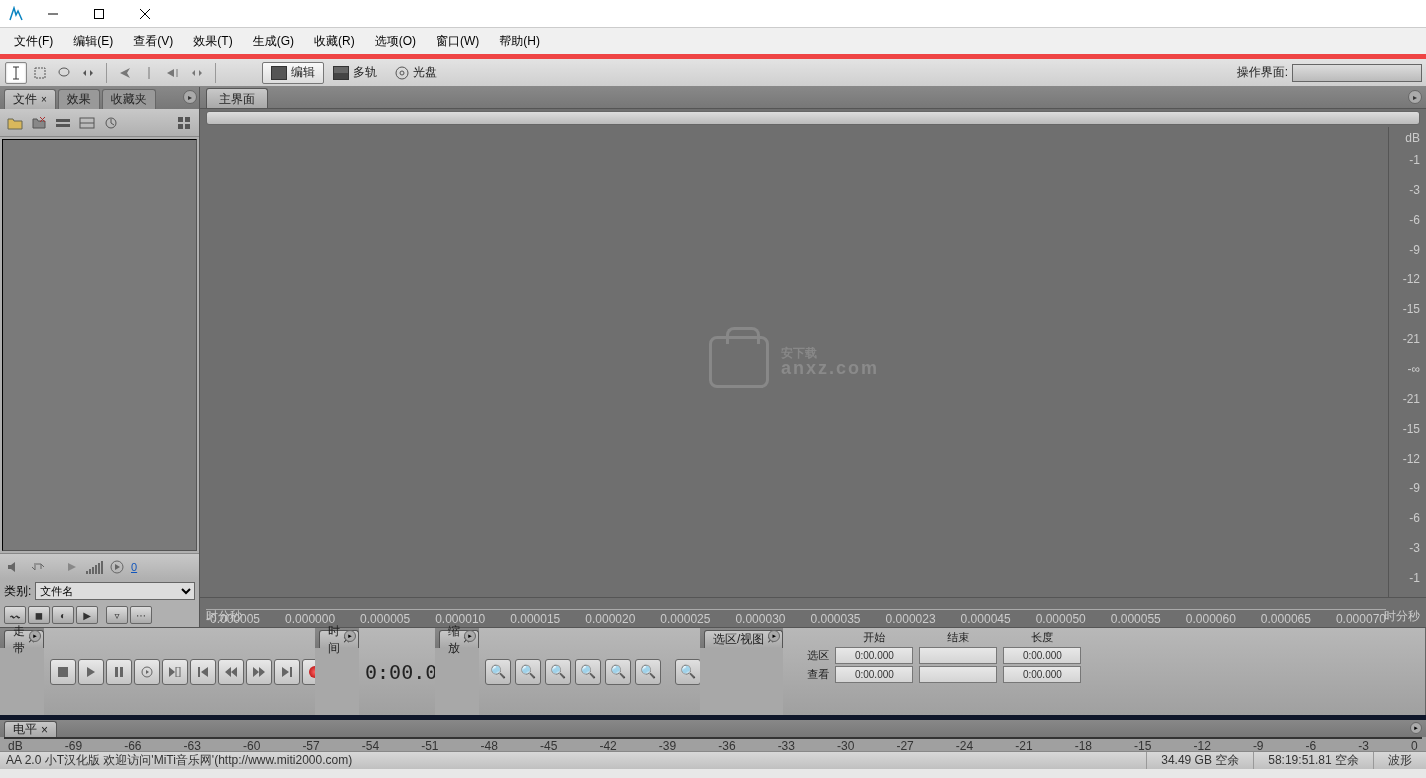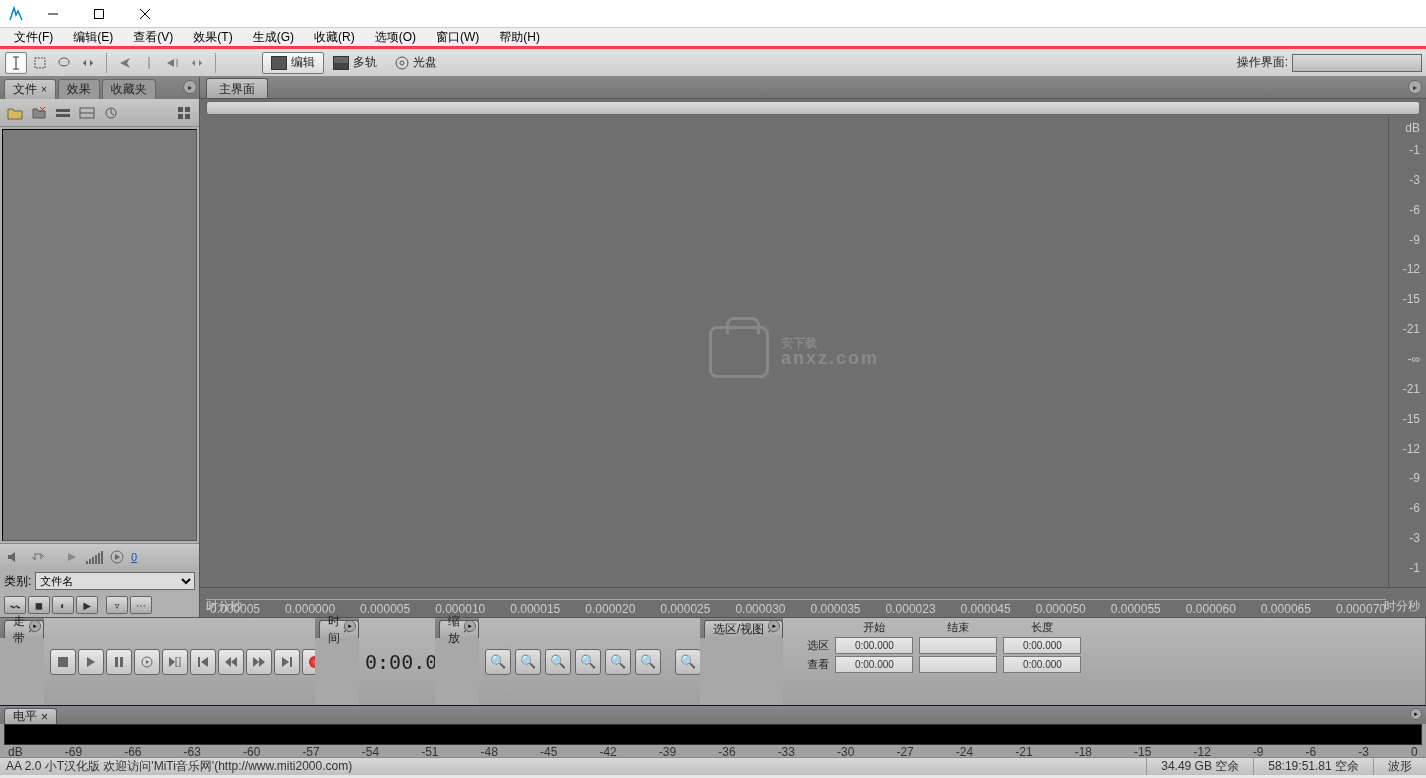--- a/index.html
+++ b/index.html
@@ -6,21 +6,21 @@
 body { width:1426px; height:778px; background:#e8e8e8; overflow:hidden; position:relative; }
 
 
 .titlebar { height:28px; background:#fff; display:flex; align-items:center; padding:0 8px; border-bottom:1px solid #ccc; }
 .titlebar .logo { width:16px; height:16px; margin-right:6px; color:#0a84c1; }
 .titlebar .title { flex:1; color:#333; }
 .titlebar .win-controls { display:flex; gap:0; }
 .titlebar .win-btn { width:46px; height:28px; display:flex; align-items:center; justify-content:center; color:#222; }
 
 
-.menubar { height:21px; background:#f0f0f0; display:flex; align-items:center; padding:0 4px; border-bottom:3px solid #ef4444; }
+.menubar { height:31px; background:#f0f0f0; display:flex; align-items:center; padding:0 4px; border-bottom:5px solid #ef4444; }
 .menubar .menu-item { padding:2px 10px; color:#000; }
 
 
 .toolstrip { height:28px; background:linear-gradient(#e3e3e3,#cfcfcf); border-bottom:1px solid #888; display:flex; align-items:center; padding:0 4px; }
 .toolstrip .tool-btn { width:22px; height:22px; margin:0 1px; display:flex; align-items:center; justify-content:center; border:1px solid transparent; color:#444; border-radius:2px; }
 .toolstrip .tool-btn.active { background:#fff; border:1px solid #888; box-shadow:inset 0 0 2px rgba(0,0,0,.3); }
 .toolstrip .divider { width:1px; height:20px; background:#999; margin:0 6px; }
 .toolstrip .mode-btn { height:22px; padding:0 8px; display:flex; align-items:center; gap:4px; border:1px solid transparent; color:#222; border-radius:2px; }
 .toolstrip .mode-btn.active { background:linear-gradient(#fafafa,#ddd); border:1px solid #777; }
 .toolstrip .mode-btn .icon { width:16px; height:14px; background:#555; border:1px solid #333; }
@@ -96,21 +96,21 @@
 .zoom-panel .zbtn { width:26px; height:26px; background:linear-gradient(#e0e0e0,#bcbcbc); border:1px solid #666; border-radius:3px; display:flex; align-items:center; justify-content:center; color:#555; font-size:13px; }
 
 .sel-panel { flex:1; }
 .sel-panel .bp-body { padding:2px 6px; }
 .sel-grid { display:grid; grid-template-columns:40px 78px 78px 78px; gap:2px 6px; align-items:center; }
 .sel-grid .hdr { text-align:center; color:#222; font-size:11px; }
 .sel-grid .rlabel { text-align:right; color:#222; font-size:11px; }
 .sel-grid .cell { height:17px; background:linear-gradient(#e8e8e8,#d4d4d4); border:1px solid #777; text-align:center; font-size:10px; line-height:15px; color:#333; }
 
 
-.level-panel { height:52px; background:#a0a0a0; border-top:1px solid #0f172a; display:flex; flex-direction:column; }
+.level-panel { height:36px; background:#a0a0a0; border-top:5px solid #0f172a; display:flex; flex-direction:column; }
 .level-panel .lp-tabs { height:18px; display:flex; background:linear-gradient(#888,#777); align-items:flex-end; padding-left:4px; position:relative; }
 .level-panel .lp-tabs .tab { height:16px; padding:1px 8px; background:linear-gradient(#c8c8c8,#a8a8a8); border:1px solid #555; border-bottom:none; border-radius:3px 3px 0 0; color:#222; font-size:11px; display:flex; gap:4px; align-items:center;}
 .level-panel .lp-tabs .corner-arrow { position:absolute; right:4px; top:2px; width:12px; height:12px; border-radius:50%; background:#aaa; border:1px solid #666; font-size:7px; display:flex; align-items:center; justify-content:center; }
 .level-meter { flex:1; background:#000; margin:0 4px; border:1px solid #333; }
 .level-scale { height:12px; position:relative; color:#333; font-size:9px; padding:0 8px; display:flex; justify-content:space-between; }
 
 
 .statusbar { height:18px; background:linear-gradient(#d8d8d8,#c0c0c0); border-top:1px solid #888; display:flex; align-items:center; font-size:11px; color:#333; }
 .statusbar .status-left { flex:1; padding-left:6px; }
 .statusbar .status-cell { padding:0 14px; border-left:1px solid #999; height:100%; display:flex; align-items:center; }

